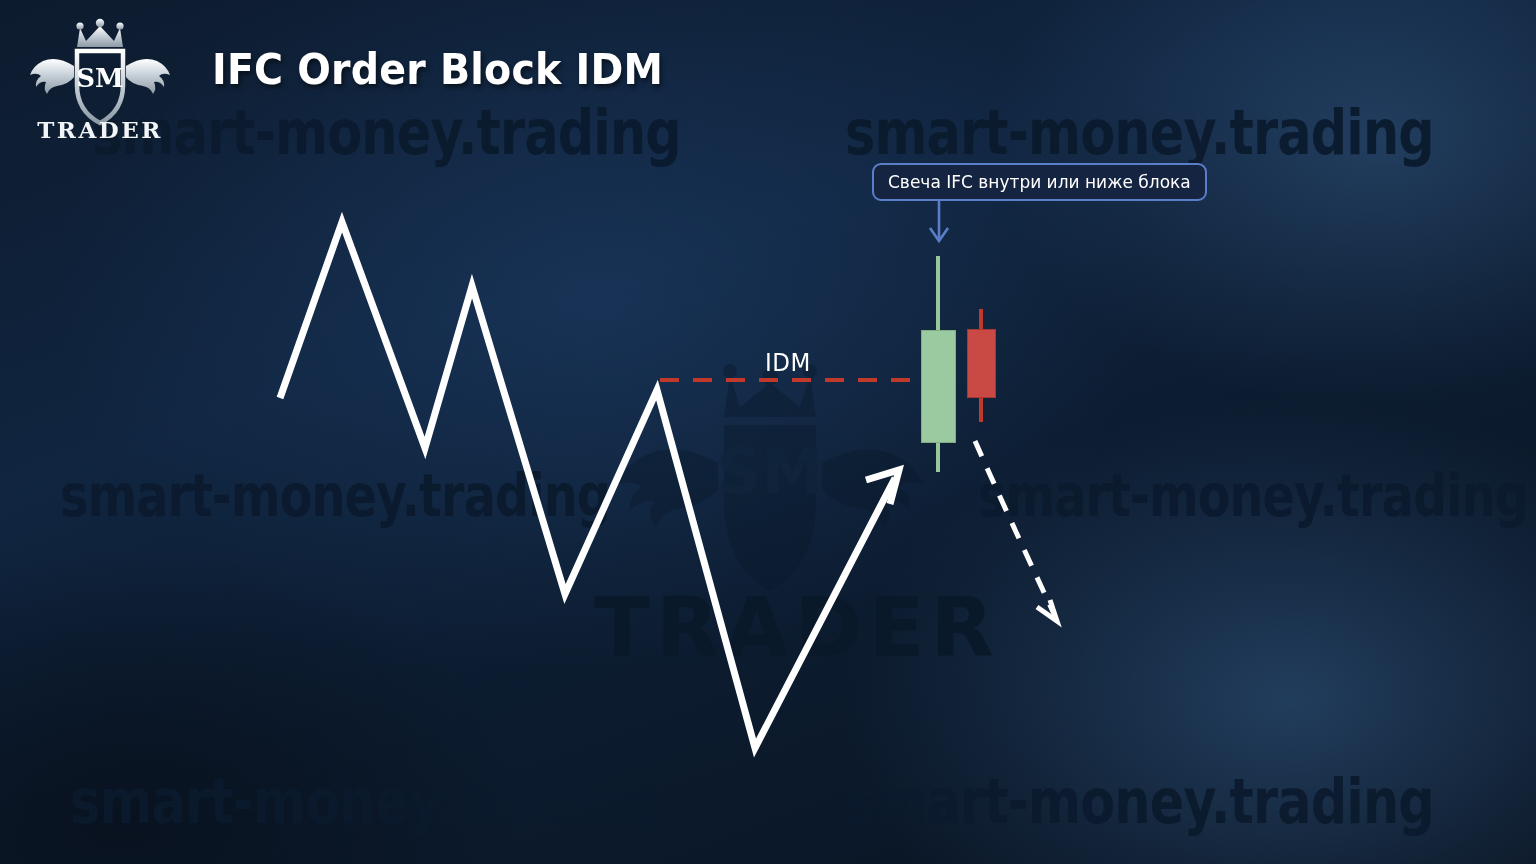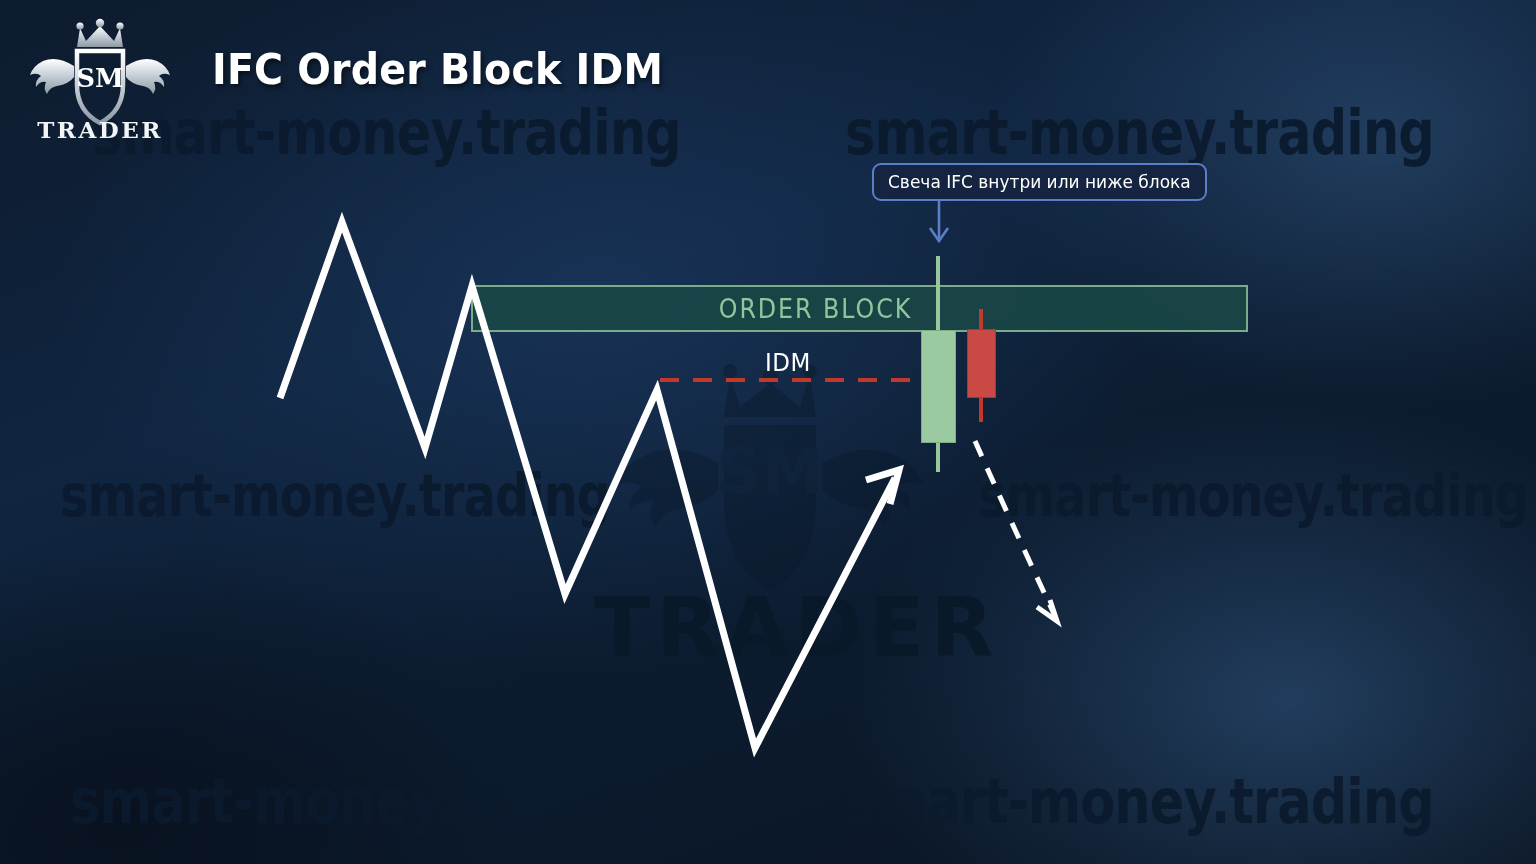--- a/index.html
+++ b/index.html
@@ -205,23 +205,20 @@
         <path d="M50 52 q-17 -11 -31 -5 q-10 5 -13 14 q7 -3 11 1 q-6 4 -5 11 q4 -6 10 -5 q-3 7 1 12 q3 -7 10 -8 q12 -2 17 -9 Z"></path>
         <path d="M102 52 q17 -11 31 -5 q10 5 13 14 q-7 -3 -11 1 q6 4 5 11 q-4 -6 -10 -5 q3 7 -1 12 q-3 -7 -10 -8 q-12 -2 -17 -9 Z"></path>
       </g>
       <text x="76" y="73" fill="#ffffff" font-family="DejaVu Serif, serif" font-size="26" font-weight="bold" text-anchor="middle">SM</text>
       <text x="76" y="124" fill="#f2f5f8" font-family="DejaVu Serif, serif" font-size="23" font-weight="bold" letter-spacing="2.5" text-anchor="middle">TRADER</text>
     </svg>
   </div>
 
   <div id="title">IFC Order Block IDM</div>
 
-  <div id="order-block">
-    <div id="order-block-label">ORDER BLOCK</div>
-  </div>
 
   <div id="idm-line"></div>
   <div id="idm-label">IDM</div>
 
   <svg id="paths" viewBox="0 0 1536 864">
     <polyline points="280,398 342,222 425,448 472,286 565,594 657,390 755,748 895,478" fill="none" stroke="#ffffff" stroke-width="7" stroke-linejoin="miter" stroke-linecap="butt"></polyline>
     <path d="M866 480 L899 470 L890 504" fill="none" stroke="#ffffff" stroke-width="7" stroke-linejoin="miter"></path>
     <path d="M975 441 Q1010 520 1055 616" fill="none" stroke="#ffffff" stroke-width="5" stroke-dasharray="17 13" stroke-linecap="butt"></path>
     <path d="M1037 607 L1057 621 L1050 600" fill="none" stroke="#ffffff" stroke-width="5" stroke-linejoin="miter"></path>
   </svg>

